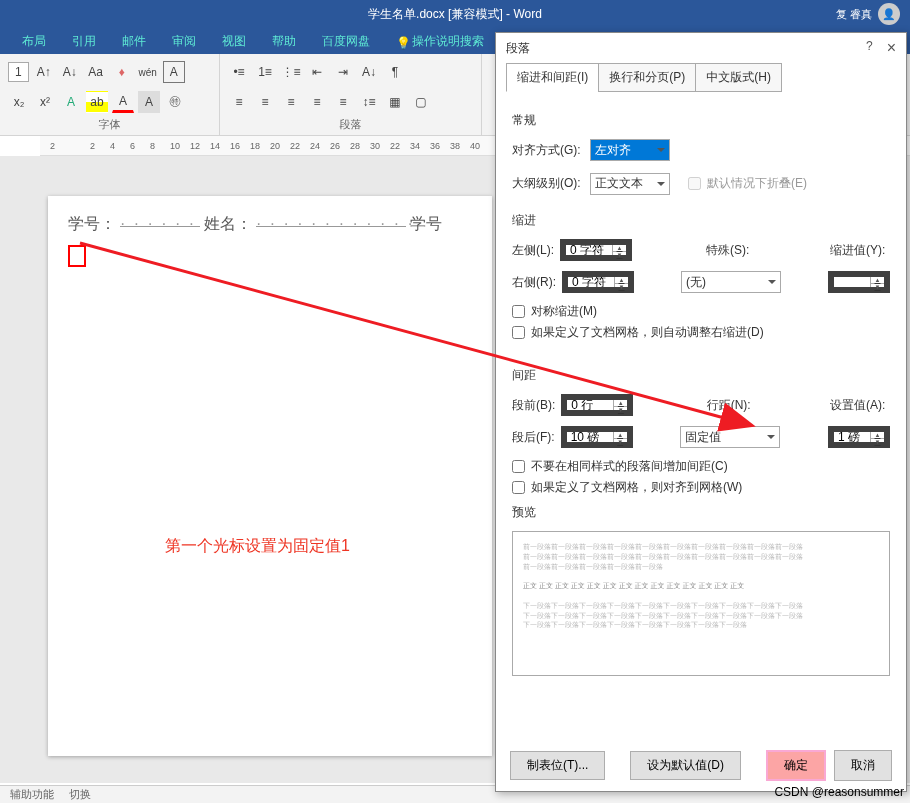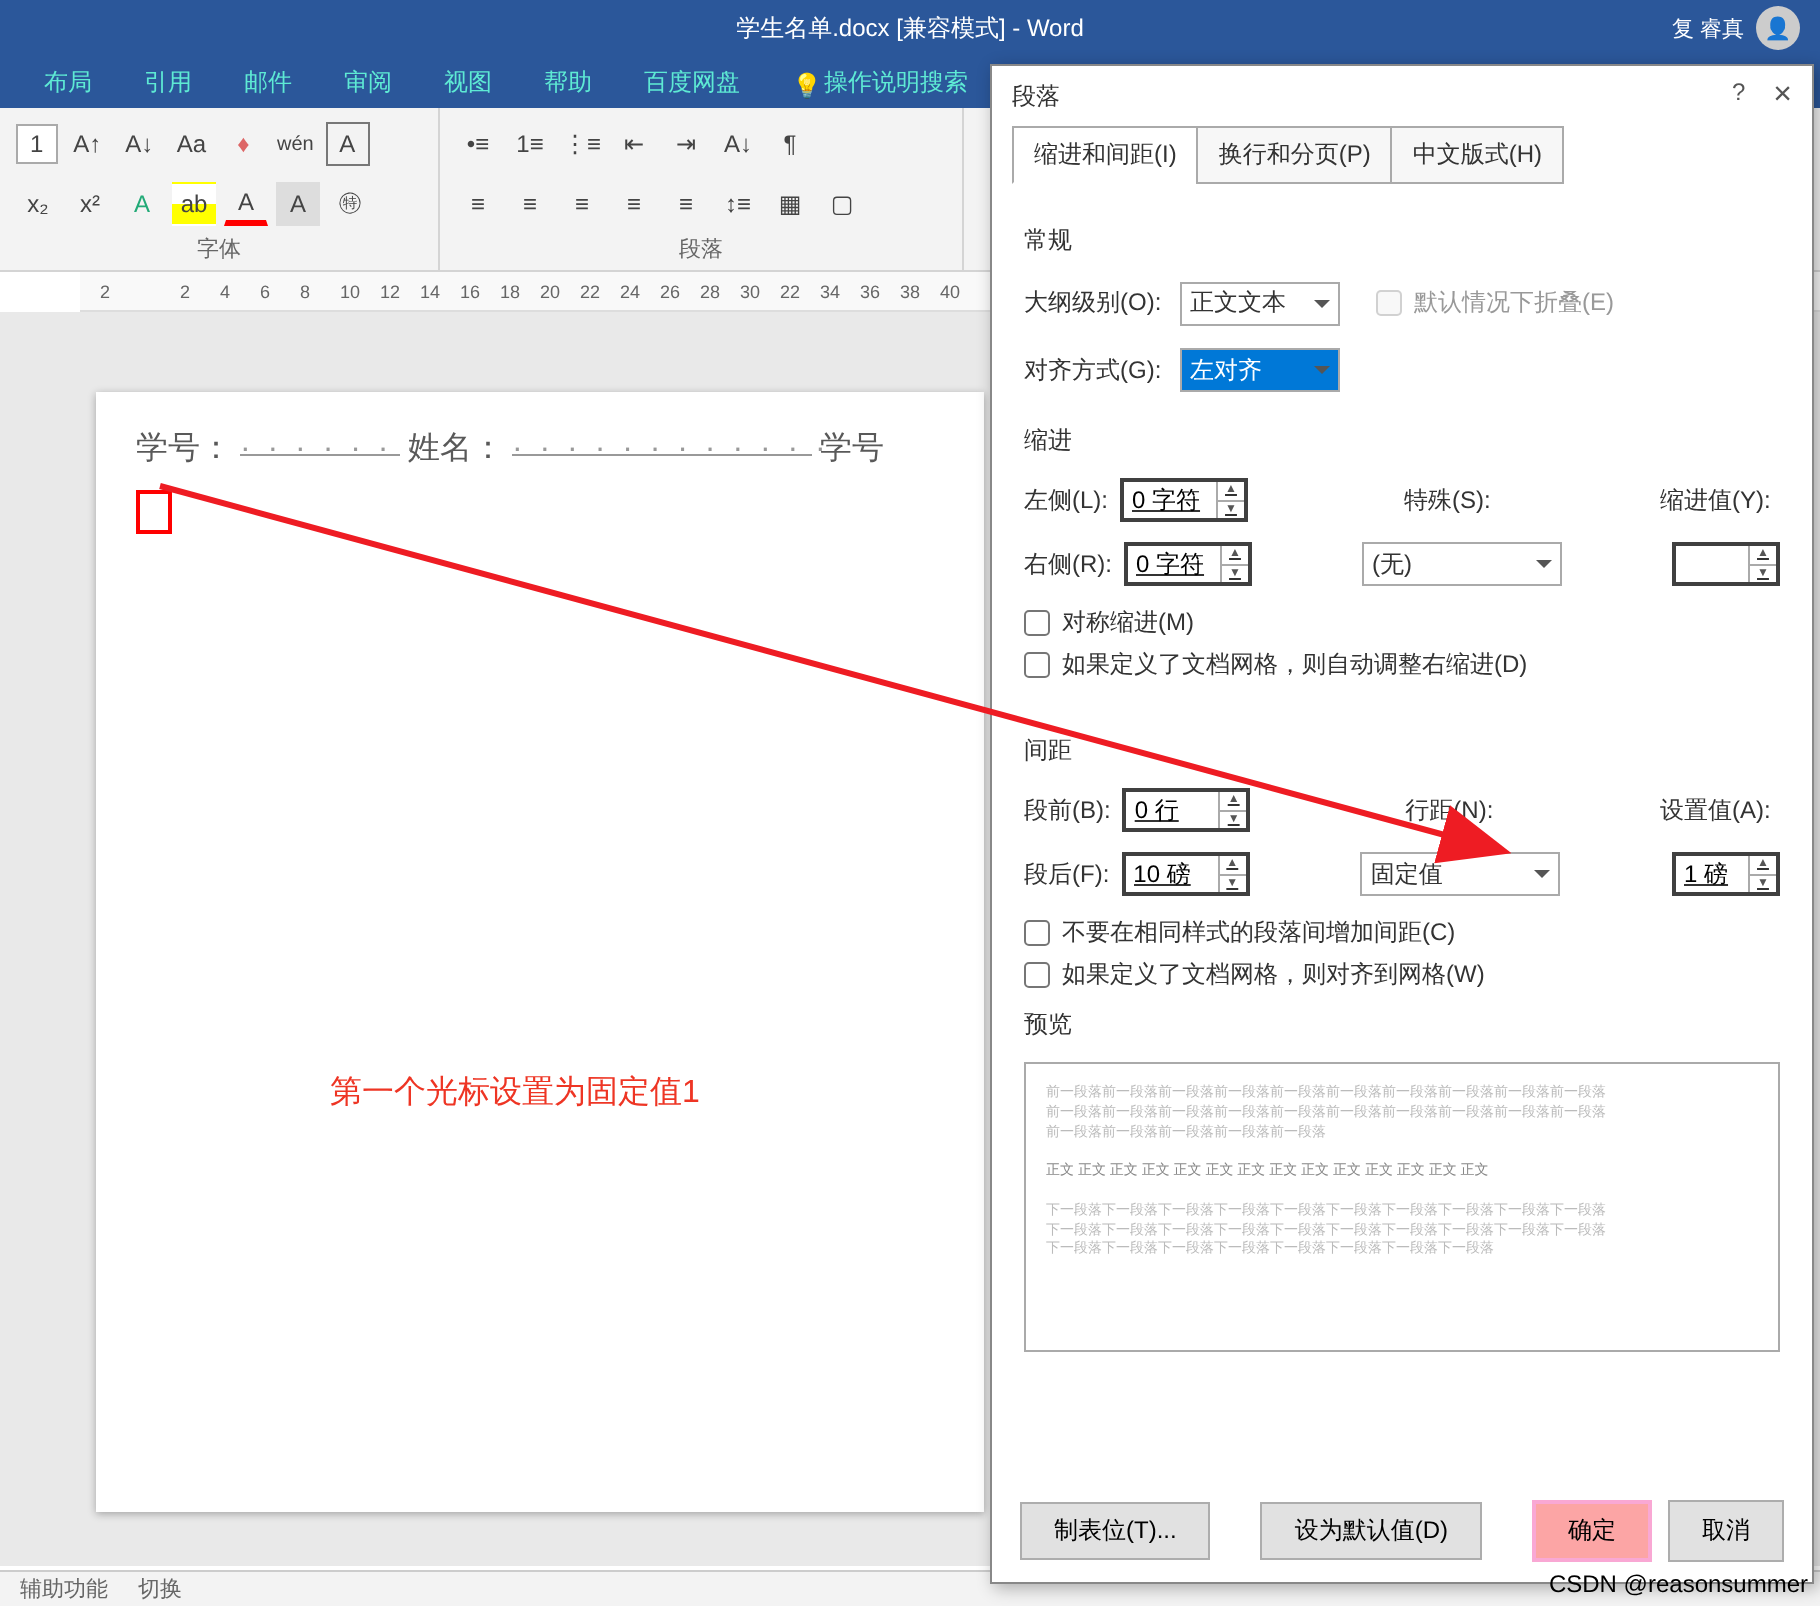--- a/index.html
+++ b/index.html
@@ -42,21 +42,21 @@
 .dlg-tab { border: 1px solid #aaa; padding: 5px 10px; font-size: 12px; cursor: pointer; margin-right: -1px; background: #fff; }
 .dlg-tab:not(.active) { background: #f7f7f7; }
 .dlg-tab.active { border-bottom-color: #fff; }
 .dlg-body { padding: 12px 16px; position: relative; }
 .section-label { font-size: 12px; margin: 8px 0 10px 0; }
 .form-row { display: flex; align-items: center; margin-bottom: 10px; gap: 8px; }
 .form-row label { width: 70px; }
 .sel { border: 1px solid #aaa; height: 22px; font-size: 12px; padding: 1px 18px 1px 4px; background: #fff; position: relative; display: inline-flex; align-items: center; min-width: 70px; }
 .sel.highlight { background: #0078d7; color: #fff; }
 .sel::after { content: ""; position: absolute; right: 4px; top: 8px; border: 4px solid transparent; border-top-color: #555; }
-.spinbox { display: inline-flex; border: 2px solid #404040; height: 22px; text-decoration: underline; }
+.spinbox { display: inline-flex; border: 6px solid #404040; height: 22px; text-decoration: underline; }
 .spinbox input { border: none; width: 46px; padding: 0 4px; font-size: 12px; outline: none; }
 .spinbox .arrows { width: 14px; display: flex; flex-direction: column; border-left: 1px solid #aaa; }
 .spinbox .arrows div { flex: 1; display: flex; align-items: center; justify-content: center; font-size: 6px; color: #555; cursor: pointer; }
 .spinbox .arrows div:first-child { border-bottom: 1px solid #aaa; }
 .chk-row { display: flex; align-items: center; margin: 4px 0 4px 0; gap: 6px; }
 .chk-row input { width: 13px; height: 13px; }
 .preview-box { border: 1px solid #aaa; height: 145px; margin-top: 6px; background: #fff; padding: 10px; font-size: 7px; color: #bbb; line-height: 1.4; overflow: hidden; }
 .dlg-buttons { position: absolute; bottom: 10px; left: 14px; right: 14px; display: flex; justify-content: space-between; align-items: center; }
 .dlg-buttons .right-btns { display: flex; gap: 8px; }
 .btn { border: 1px solid #adadad; background: #e1e1e1; padding: 5px 16px; font-size: 12px; cursor: pointer; }
@@ -200,34 +200,34 @@
   </div>
   <div class="dlg-tabs">
     <div class="dlg-tab active">缩进和间距(I)</div>
     <div class="dlg-tab">换行和分页(P)</div>
     <div class="dlg-tab">中文版式(H)</div>
   </div>
 
   <div class="dlg-body">
     <div class="section-label">常规</div>
     <div class="form-row">
+      <label>对齐方式(G):</label>
+      <div class="sel highlight" style="width:80px;">
+          <span>左对齐</span>
+        </div>
+    </div>
+    <div class="form-row">
       <label>大纲级别(O):</label>
       <div class="sel" style="width:80px;">
           <span>正文文本</span>
         </div>
       <div class="chk-row" style="margin-left:10px;">
         <input type="checkbox" disabled="" style="">
         <span style="color:#999;">默认情况下折叠(E)</span>
       </div>
-    </div>
-    <div class="form-row">
-      <label>对齐方式(G):</label>
-      <div class="sel highlight" style="width:80px;">
-          <span>左对齐</span>
-        </div>
     </div>
 
     <div class="section-label" style="margin-top:16px;">缩进</div>
 
     <div class="two-col">
       <div class="col">
         <label class="short">左侧(L):</label>
         <div class="spinbox">
           <input value="0 字符" style="">
           <div class="arrows">

